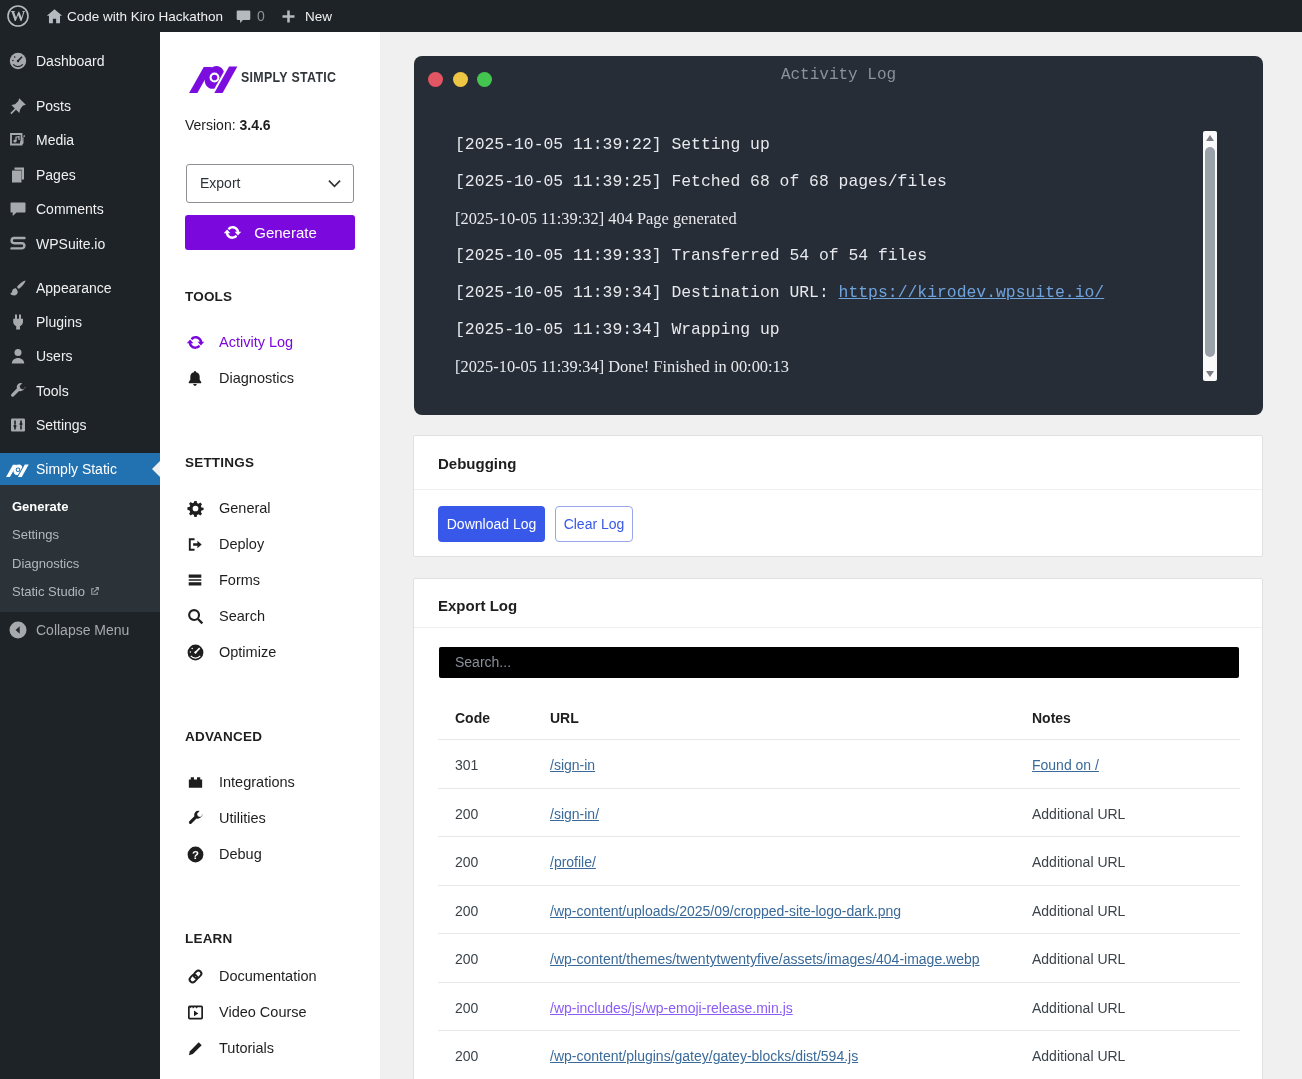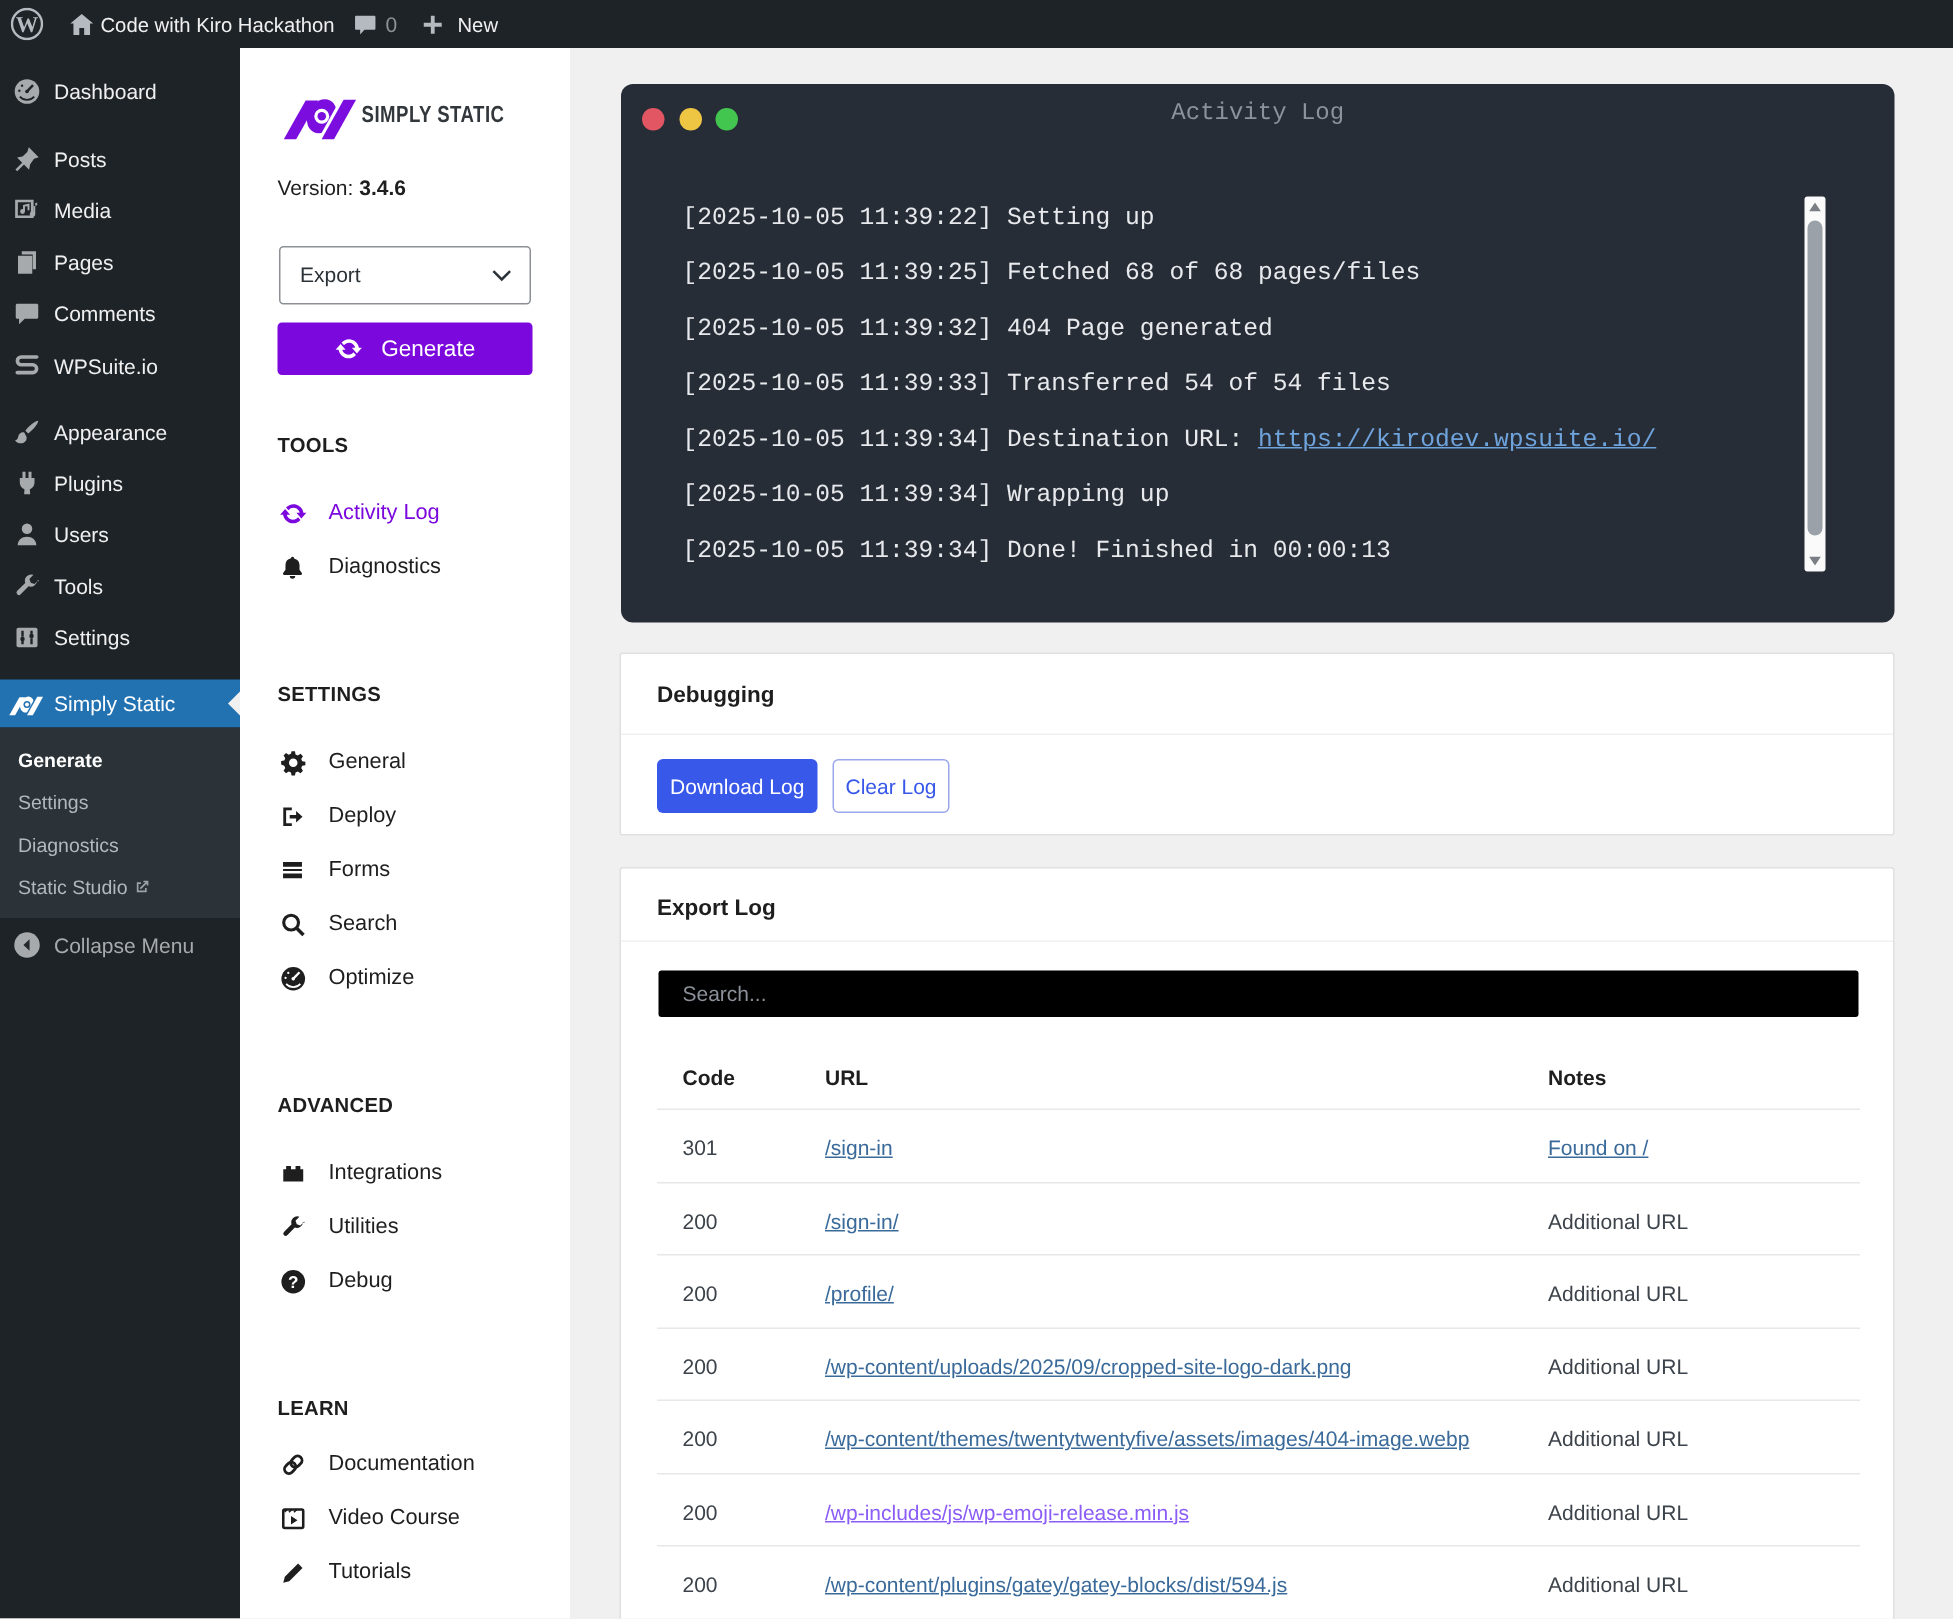--- a/index.html
+++ b/index.html
@@ -299,25 +299,25 @@
       </span>Tutorials</div>
 </div>
 
 <div id="terminal">
   <div class="dot" style="left:14px; background:#e25563;"></div>
   <div class="dot" style="left:38.5px; background:#eec643;"></div>
   <div class="dot" style="left:63px; background:#43c64f;"></div>
   <div style="position:absolute; top:10px; left:0; width:100%; text-align:center; font-family:'Liberation Mono',monospace; font-size:16px; color:#8b929c;">Activity Log</div>
   <div class="logline" style="top:79px;">[2025-10-05 11:39:22] Setting up</div>
   <div class="logline" style="top:116px;">[2025-10-05 11:39:25] Fetched 68 of 68 pages/files</div>
-  <div class="logline" style="top:153px;">[2025-10-05 11:39:32] 404 Page generated</div>
+  <div class="logline" style="top:153px;font-family:Liberation Serif, serif;">[2025-10-05 11:39:32] 404 Page generated</div>
   <div class="logline" style="top:190px;">[2025-10-05 11:39:33] Transferred 54 of 54 files</div>
   <div class="logline" style="top:227px;">[2025-10-05 11:39:34] Destination URL: <a style="color:#6fa3dc;">https://kirodev.wpsuite.io/</a></div>
   <div class="logline" style="top:264px;">[2025-10-05 11:39:34] Wrapping up</div>
-  <div class="logline" style="top:301px;">[2025-10-05 11:39:34] Done! Finished in 00:00:13</div>
+  <div class="logline" style="top:301px;font-family:Liberation Serif, serif;">[2025-10-05 11:39:34] Done! Finished in 00:00:13</div>
   <div id="scrollbar" style="position:absolute; left:789px; top:75px; width:14px; height:250px; background:#fafafa; border-radius:2px;">
     <svg style="position:absolute; left:3px; top:4px;" width="8" height="6" viewBox="0 0 8 6">
         <path d="M4 0L8 6H0z" fill="#7b7f85"></path>
       </svg>
     <div style="position:absolute; left:2px; top:16px; width:10px; height:210px; background:#9ba1a8; border-radius:5px;"></div>
     <svg style="position:absolute; left:3px; bottom:4px;" width="8" height="6" viewBox="0 0 8 6">
         <path d="M4 6L8 0H0z" fill="#7b7f85"></path>
       </svg>
   </div>
 </div>

